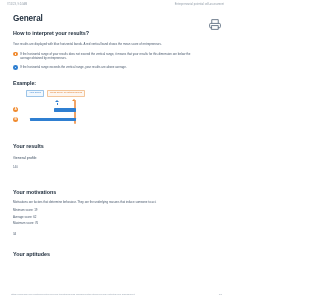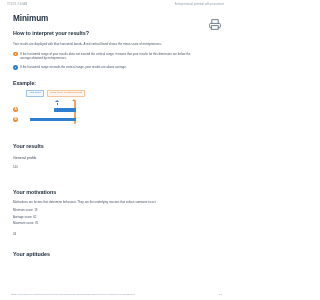--- a/index.html
+++ b/index.html
@@ -160,21 +160,21 @@
   <div class="printer-btn">
     <svg viewBox="0 0 24 24" width="14" height="13" fill="none" stroke="#5a6b7d" stroke-width="1.6" stroke-linecap="round" stroke-linejoin="round">
       <path d="M6 9V3h12v6"></path>
       <path d="M6 18H4a2 2 0 0 1-2-2v-4a2 2 0 0 1 2-2h16a2 2 0 0 1 2 2v4a2 2 0 0 1-2 2h-2"></path>
       <rect x="6" y="14" width="12" height="7"></rect>
     </svg>
   </div>
 
   <div class="content">
 
-    <h1 class="title">Minimum</h1>
+    <h1 class="title">General</h1>
     <h2 class="subtitle">How to interpret your results?</h2>
     <p class="para">Your results are displayed with blue horizontal bands. A red vertical band shows the mean score of entrepreneurs.</p>
 
     <div class="notes">
       <div class="note">
         <span class="note-icon amber">
             <span class="glyph"></span>
           </span>
         <span class="note-text">If the horizontal range of your results does not exceed the vertical range, it means that your results for this dimension are below the average obtained by entrepreneurs.</span>
       </div>

